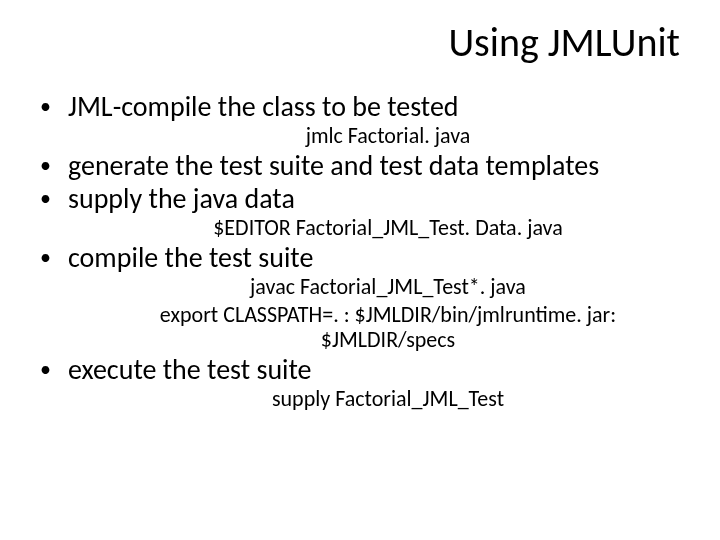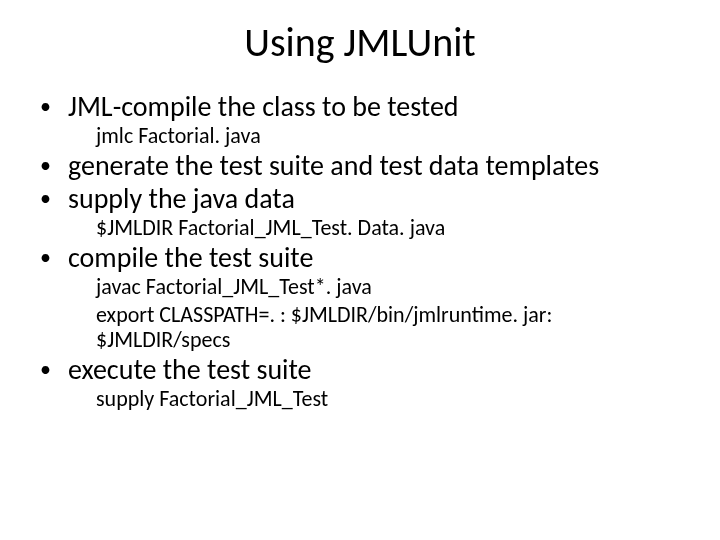--- a/index.html
+++ b/index.html
@@ -11,21 +11,21 @@
     font-family: Calibri, "Segoe UI", Arial, sans-serif;
     color: #000;
   }
   .slide {
     width: 720px;
     height: 540px;
     box-sizing: border-box;
     padding: 18px 40px 0 40px;
   }
   .title {
-    text-align: center;
+    text-align: right;
     font-size: 40px;
     font-weight: 400;
     margin: 0 0 24px 0;
   }
   ul.top {
     list-style: none;
     margin: 0;
     padding: 0;
   }
   ul.top > li {
@@ -45,20 +45,21 @@
     font-size: 22px;
     position: relative;
     top: -2px;
   }
   .sub {
     font-size: 22px;
     line-height: 1.15;
     margin-left: 56px;
     margin-top: 0px;
     margin-bottom: 2px;
+    text-align: center;
   }
 </style>
 </head>
 <body>
 
 <div class="slide">
   <h1 class="title">Using JMLUnit</h1>
 
   <ul class="top">
 
@@ -75,21 +76,21 @@
         <span class="dot">•</span>
         <span>generate the test suite and test data templates</span>
       </div>
     </li>
 
     <li>
       <div class="bullet-line">
         <span class="dot">•</span>
         <span>supply the java data</span>
       </div>
-      <div class="sub">$JMLDIR  Factorial_JML_Test. Data. java</div>
+      <div class="sub">$EDITOR  Factorial_JML_Test. Data. java</div>
     </li>
 
     <li>
       <div class="bullet-line">
         <span class="dot">•</span>
         <span>compile the test suite</span>
       </div>
       <div class="sub">javac Factorial_JML_Test*. java</div>
       <div class="sub">export CLASSPATH=. : $JMLDIR/bin/jmlruntime. jar: $JMLDIR/specs</div>
     </li>

